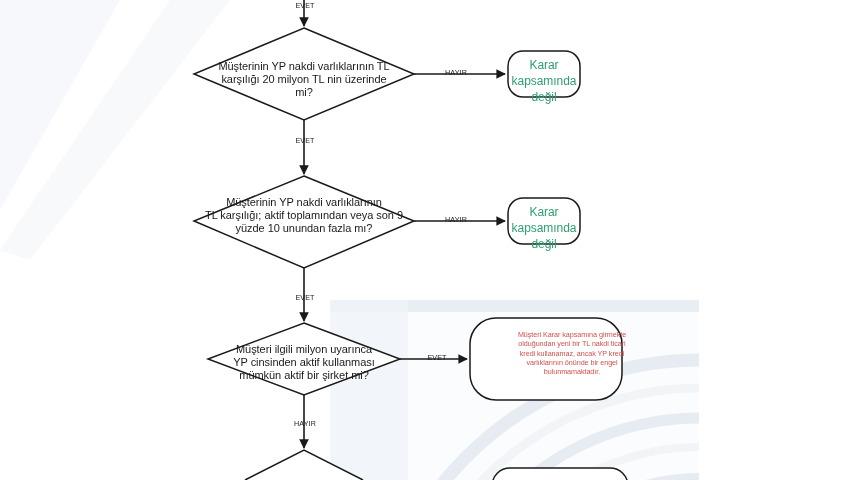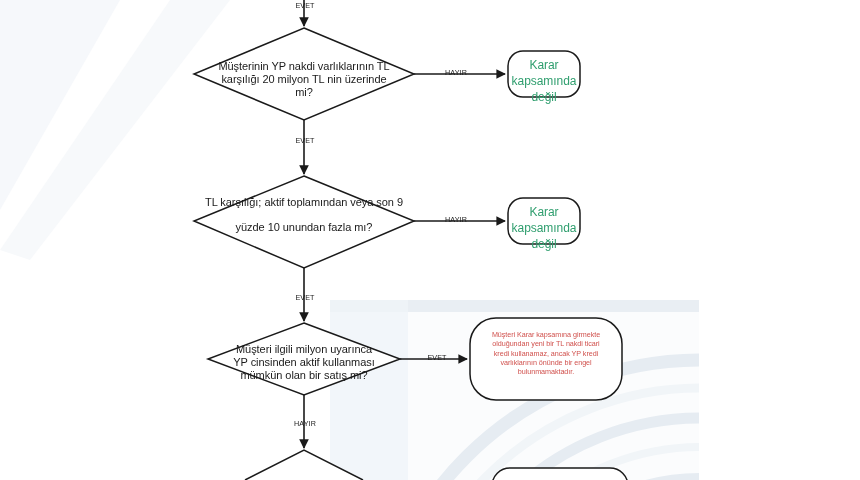--- a/index.html
+++ b/index.html
@@ -158,43 +158,44 @@
 
   <div class="node-label green" style="left:510px; top:58px; width:68px;">
     <div>Karar</div>
     <div>kapsamında</div>
     <div>değil</div>
   </div>
 
   <div class="edge-label" style="left:288px; top:136px; width:34px;">EVET</div>
 
   <div class="node-label" style="left:203px; top:196px; width:202px;">
+    <div>Müşterinin YP nakdi varlıklarının</div>
     <div>TL karşılığı; aktif toplamından veya son 9</div>
-    <div style="margin-top:12px;">yüzde 10 unundan fazla mı?</div>
+    <div style="margin-top:0;">yüzde 10 unundan fazla mı?</div>
   </div>
 
   <div class="edge-label" style="left:437px; top:215px; width:38px;">HAYIR</div>
 
   <div class="node-label green" style="left:510px; top:205px; width:68px;">
     <div>Karar</div>
     <div>kapsamında</div>
     <div>değil</div>
   </div>
 
   <div class="edge-label" style="left:288px; top:293px; width:34px;">EVET</div>
 
   <div class="node-label" style="left:220px; top:343px; width:168px;">
     <div>Müşteri ilgili milyon uyarınca</div>
     <div>YP cinsinden aktif kullanması</div>
-    <div>mümkün olan bir satış mi?</div>
+    <div>mümkün aktif bir şirket mi?</div>
   </div>
 
   <div class="edge-label" style="left:420px; top:353px; width:34px;">EVET</div>
 
-  <div class="node-label red" style="left:478px; top:330px; width:136px;">
+  <div class="node-label red" style="left:504px; top:330px; width:136px;">
     <div>Müşteri Karar kapsamına girmekte</div>
     <div>olduğundan yeni bir TL nakdi ticari</div>
     <div>kredi kullanamaz, ancak YP kredi</div>
     <div>varlıklarının önünde bir engel</div>
     <div>bulunmamaktadır.</div>
   </div>
 
   <div class="edge-label" style="left:285px; top:419px; width:40px;">HAYIR</div>
 
 </div>

